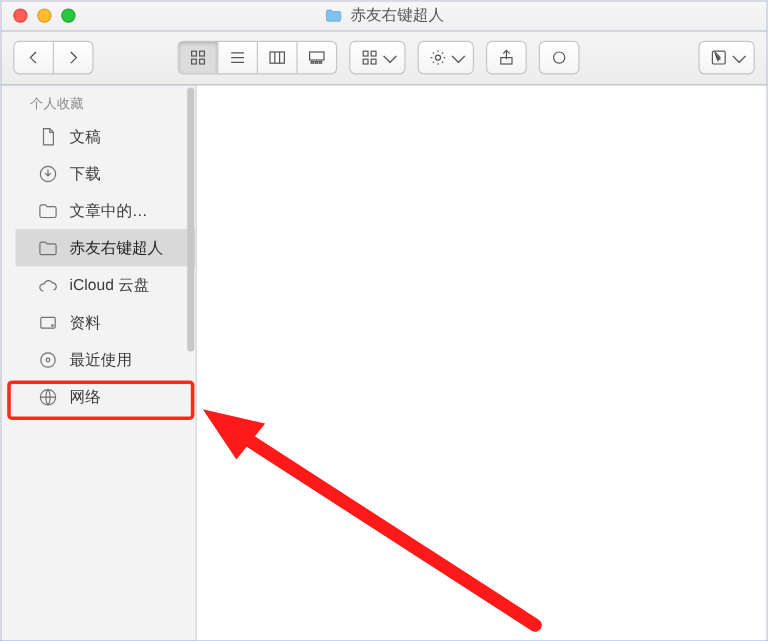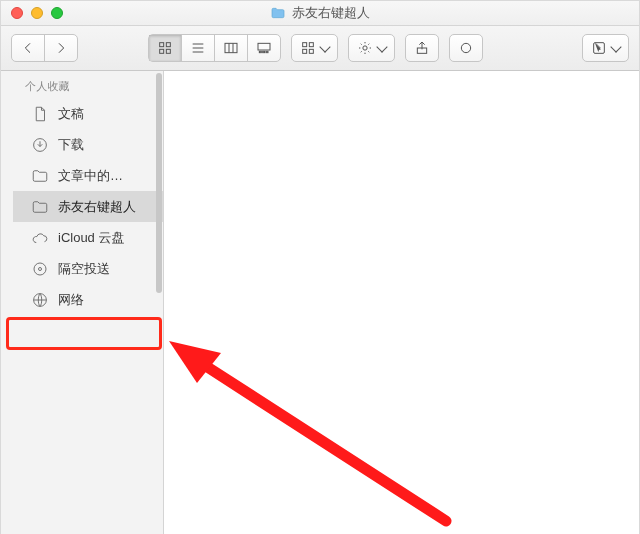--- a/index.html
+++ b/index.html
@@ -225,25 +225,34 @@
             <span class="ic">
                 <svg viewBox="0 0 24 24">
                   <path d="M7 18a4 4 0 1 1 .8-7.9A5 5 0 0 1 17 9a4 4 0 0 1 1 7.9"></path>
                 </svg>
               </span>
             <span class="lbl">iCloud 云盘</span>
           </li>
           <li class="sb-item">
             <span class="ic">
                 <svg viewBox="0 0 24 24">
+                  <rect x="4" y="6" width="16" height="12" rx="1.5"></rect>
+                  <circle cx="17" cy="15" r="0.8" fill="#6f6f6f"></circle>
+                </svg>
+              </span>
+            <span class="lbl">资料</span>
+          </li>
+          <li class="sb-item">
+            <span class="ic">
+                <svg viewBox="0 0 24 24">
                   <circle cx="12" cy="12" r="8"></circle>
                   <circle cx="12" cy="12" r="2"></circle>
                 </svg>
               </span>
-            <span class="lbl">隔空投送</span>
+            <span class="lbl">最近使用</span>
           </li>
           <li class="sb-item">
             <span class="ic">
                 <svg viewBox="0 0 24 24">
                   <circle cx="12" cy="12" r="8.5"></circle>
                   <path d="M3.5 12h17M12 3.5c3 3 3 14 0 17M12 3.5c-3 3-3 14 0 17"></path>
                 </svg>
               </span>
             <span class="lbl">网络</span>
           </li>

